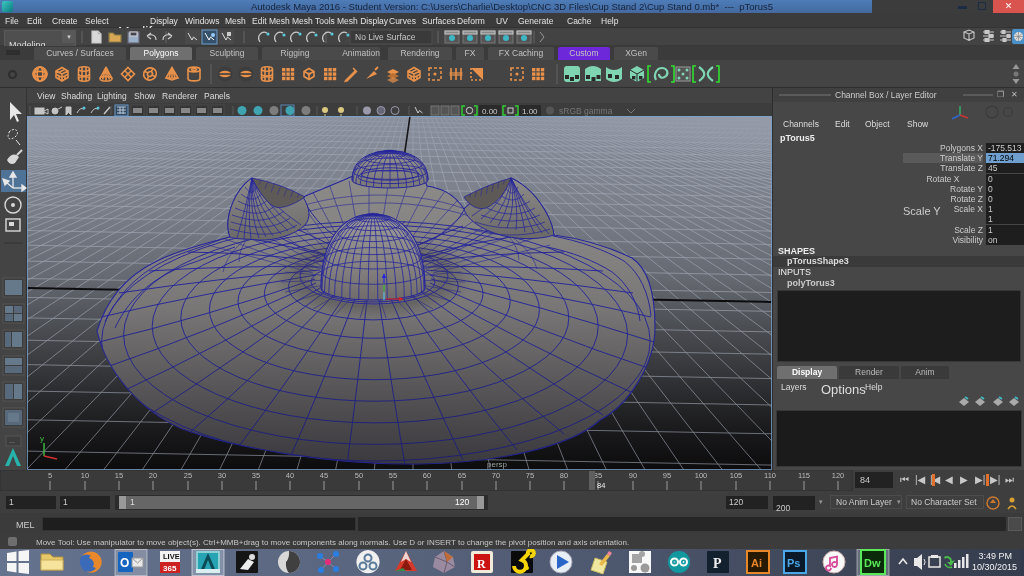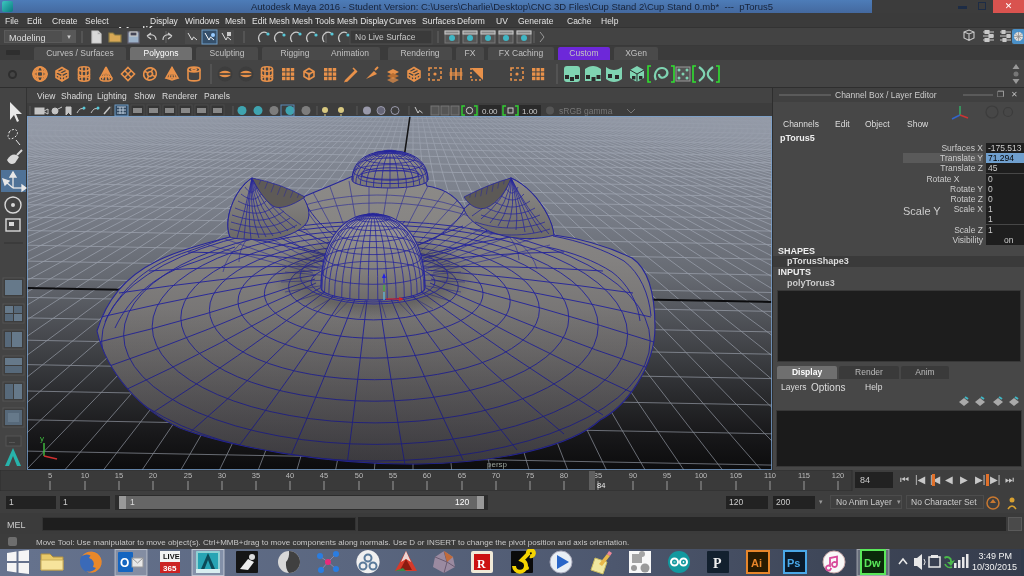--- a/index.html
+++ b/index.html
@@ -21,21 +21,21 @@
     <span class="abs" style="left:337px;top:3px;font-size:8.5px;color:#e4e4e4">Mesh Display</span>
     <span class="abs" style="left:389px;top:3px;font-size:8.5px;color:#e4e4e4">Curves</span>
     <span class="abs" style="left:422px;top:3px;font-size:8.5px;color:#e4e4e4">Surfaces</span>
     <span class="abs" style="left:457px;top:3px;font-size:8.5px;color:#e4e4e4">Deform</span>
     <span class="abs" style="left:496px;top:3px;font-size:8.5px;color:#e4e4e4">UV</span>
     <span class="abs" style="left:518px;top:3px;font-size:8.5px;color:#e4e4e4">Generate</span>
     <span class="abs" style="left:567px;top:3px;font-size:8.5px;color:#e4e4e4">Cache</span>
     <span class="abs" style="left:601px;top:3px;font-size:8.5px;color:#e4e4e4">Help</span>
   </div>
 <div class="abs" style="left:0;top:28px;width:1024px;height:18px;background:#434343;border-bottom:1px solid #393939">
-    <div class="abs" style="left:4px;top:2px;width:72px;height:13px;background:#4f4f4f;border:1px solid #5a5a5a;font-size:9px;color:#ddd;padding:2px 4px">Modeling</div>
+    <div class="abs" style="left:4px;top:2px;width:72px;height:13px;background:#4f4f4f;border:1px solid #5a5a5a;font-size:9px;color:#ddd;padding:9px 4px">Modeling</div>
     <div class="abs" style="left:62px;top:2px;width:14px;height:13px;background:#585858;color:#ccc;font-size:7px;text-align:center;line-height:13px">▾</div>
     <svg class="abs" style="left:78px;top:0" width="946" height="18">
       <path d="M4,3 L4,15" stroke="#5a5a5a" stroke-width="1.5"></path>
       <path d="M88,3 L88,15" stroke="#5a5a5a" stroke-width="1.5"></path>
       <path d="M166,3 L166,15" stroke="#5a5a5a" stroke-width="1.5"></path>
       <path d="M248,3 L248,15" stroke="#5a5a5a" stroke-width="1.5"></path>
       <path d="M360,3 L360,15" stroke="#5a5a5a" stroke-width="1.5"></path>
       <path d="M456,3 L456,15" stroke="#5a5a5a" stroke-width="1.5"></path>
       <g stroke="#c9c9c9" fill="none" stroke-width="1.2">
         <path d="M14,3 L20,3 L23,6 L23,15 L14,15 Z M20,3 L20,6 L23,6" fill="#d8d8d8"></path>
@@ -103,21 +103,21 @@
       <rect x="934" y="1" width="13" height="15" rx="2" fill="#4a90c8"></rect>
       <circle cx="940.5" cy="8.5" r="4.5" fill="#ddd"></circle>
       <path d="M936,8.5 h9 M940.5,4 v9 M937,5.5 l6.5,6 M944,5.5 l-6.5,6" stroke="#888" stroke-width="0.7"></path>
     </svg>
   </div>
 <div class="abs" style="left:0;top:46px;width:1024px;height:14px;background:#3b3b3b">
     <div class="abs" style="left:34px;top:1px;width:92px;height:13px;background:#4a4a4a;color:#c2c2c2;font-size:8.5px;text-align:center;line-height:13px;border-radius:2px 2px 0 0">Curves / Surfaces</div>
     <div class="abs" style="left:130px;top:1px;width:62px;height:13px;background:#6f6f6f;color:#ffffff;font-size:8.5px;text-align:center;line-height:13px;border-radius:2px 2px 0 0">Polygons</div>
     <div class="abs" style="left:196px;top:1px;width:62px;height:13px;background:#4a4a4a;color:#c2c2c2;font-size:8.5px;text-align:center;line-height:13px;border-radius:2px 2px 0 0">Sculpting</div>
     <div class="abs" style="left:262px;top:1px;width:66px;height:13px;background:#4a4a4a;color:#c2c2c2;font-size:8.5px;text-align:center;line-height:13px;border-radius:2px 2px 0 0">Rigging</div>
-    <div class="abs" style="left:320px;top:1px;width:60px;height:13px;background:#4a4a4a;color:#c2c2c2;font-size:8.5px;text-align:center;line-height:13px;border-radius:2px 2px 0 0">Animation</div>
+    <div class="abs" style="left:320px;top:1px;width:60px;height:13px;background:#4a4a4a;color:#c2c2c2;font-size:8.5px;text-align:right;line-height:13px;border-radius:2px 2px 0 0">Animation</div>
     <div class="abs" style="left:388px;top:1px;width:64px;height:13px;background:#4a4a4a;color:#c2c2c2;font-size:8.5px;text-align:center;line-height:13px;border-radius:2px 2px 0 0">Rendering</div>
     <div class="abs" style="left:456px;top:1px;width:28px;height:13px;background:#4a4a4a;color:#c2c2c2;font-size:8.5px;text-align:center;line-height:13px;border-radius:2px 2px 0 0">FX</div>
     <div class="abs" style="left:488px;top:1px;width:66px;height:13px;background:#4a4a4a;color:#c2c2c2;font-size:8.5px;text-align:center;line-height:13px;border-radius:2px 2px 0 0">FX Caching</div>
     <div class="abs" style="left:558px;top:1px;width:52px;height:13px;background:#6d28d9;color:#c2c2c2;font-size:8.5px;text-align:center;line-height:13px;border-radius:2px 2px 0 0">Custom</div>
     <div class="abs" style="left:614px;top:1px;width:44px;height:13px;background:#4a4a4a;color:#c2c2c2;font-size:8.5px;text-align:center;line-height:13px;border-radius:2px 2px 0 0">XGen</div>
     <div class="abs" style="left:8px;top:5px;width:10px;height:4px;background:#888;border-radius:1px"></div>
   </div>
 <div class="abs" style="left:0;top:60px;width:1024px;height:28px;background:#444444;border-bottom:1px solid #2e2e2e">
     <svg class="abs" style="left:0;top:0" width="1024" height="28">
       <g transform="translate(40,14)" stroke="#e8914a" fill="none" stroke-width="1.6">
@@ -926,52 +926,52 @@
       <line x1="12" y1="12" x2="4" y2="16" stroke="#36c" stroke-width="1.5"></line>
       <line x1="12" y1="12" x2="20" y2="15" stroke="#c33" stroke-width="1.5"></line>
       <circle cx="44" cy="9" r="6" fill="none" stroke="#3c3c3c" stroke-width="1.2"></circle>
       <circle cx="60" cy="9" r="4.5" fill="none" stroke="#3c3c3c" stroke-width="1.2"></circle>
     </svg>
     <div class="abs" style="left:10px;top:31px;font-size:8.5px;color:#ddd">Channels</div>
     <div class="abs" style="left:62px;top:31px;font-size:8.5px;color:#ddd">Edit</div>
     <div class="abs" style="left:92px;top:31px;font-size:8.5px;color:#ddd">Object</div>
     <div class="abs" style="left:134px;top:31px;font-size:8.5px;color:#ddd">Show</div>
     <div class="abs" style="left:7px;top:45px;font-size:9px;font-weight:bold;color:#eee">pTorus5</div>
-    <div class="abs" style="left:130px;top:55px;width:80px;height:10px;font-size:8.5px;color:#ccc;text-align:right">Surfaces X</div>
+    <div class="abs" style="left:130px;top:55px;width:80px;height:10px;font-size:8.5px;color:#ccc;text-align:right">Polygons X</div>
     <div class="abs" style="left:213px;top:55px;width:39px;height:10px;background:#1e1e1e;color:#ccc;font-size:8.5px;padding-left:2px">-175.513</div>
     <div class="abs" style="left:130px;top:65.2px;width:80px;height:10px;background:#5a5a5a;font-size:8.5px;color:#ccc;text-align:right">Translate Y</div>
     <div class="abs" style="left:213px;top:65.2px;width:39px;height:10px;background:#6f9fce;color:#000;font-size:8.5px;padding-left:2px">71.294</div>
     <div class="abs" style="left:130px;top:75.4px;width:80px;height:10px;font-size:8.5px;color:#ccc;text-align:right">Translate Z</div>
     <div class="abs" style="left:213px;top:75.4px;width:39px;height:10px;background:#1e1e1e;color:#ccc;font-size:8.5px;padding-left:2px">45</div>
     <div class="abs" style="left:130px;top:85.60000000000001px;width:80px;height:10px;font-size:8.5px;color:#ccc;text-align:center">Rotate X</div>
     <div class="abs" style="left:213px;top:85.60000000000001px;width:39px;height:10px;background:#1e1e1e;color:#ccc;font-size:8.5px;padding-left:2px">0</div>
     <div class="abs" style="left:130px;top:95.80000000000001px;width:80px;height:10px;font-size:8.5px;color:#ccc;text-align:right">Rotate Y</div>
     <div class="abs" style="left:213px;top:95.80000000000001px;width:39px;height:10px;background:#1e1e1e;color:#ccc;font-size:8.5px;padding-left:2px">0</div>
     <div class="abs" style="left:130px;top:106.00000000000001px;width:80px;height:10px;font-size:8.5px;color:#ccc;text-align:right">Rotate Z</div>
     <div class="abs" style="left:213px;top:106.00000000000001px;width:39px;height:10px;background:#1e1e1e;color:#ccc;font-size:8.5px;padding-left:2px">0</div>
     <div class="abs" style="left:130px;top:116.20000000000002px;width:80px;height:10px;font-size:8.5px;color:#ccc;text-align:right">Scale X</div>
     <div class="abs" style="left:213px;top:116.20000000000002px;width:39px;height:10px;background:#1e1e1e;color:#ccc;font-size:8.5px;padding-left:2px">1</div>
     <div class="abs" style="left:130px;top:117px;width:80px;height:10px;font-size:11px;color:#ccc;">Scale Y</div>
     <div class="abs" style="left:213px;top:126.40000000000002px;width:39px;height:10px;background:#1e1e1e;color:#ccc;font-size:8.5px;padding-left:2px">1</div>
     <div class="abs" style="left:130px;top:136.60000000000002px;width:80px;height:10px;font-size:8.5px;color:#ccc;text-align:right">Scale Z</div>
     <div class="abs" style="left:213px;top:136.60000000000002px;width:39px;height:10px;background:#1e1e1e;color:#ccc;font-size:8.5px;padding-left:2px">1</div>
     <div class="abs" style="left:130px;top:146.8px;width:80px;height:10px;font-size:8.5px;color:#ccc;text-align:right">Visibility</div>
-    <div class="abs" style="left:213px;top:146.8px;width:39px;height:10px;background:#1e1e1e;color:#ccc;font-size:8.5px;padding-left:18px">on</div>
+    <div class="abs" style="left:213px;top:146.8px;width:39px;height:10px;background:#1e1e1e;color:#ccc;font-size:8.5px;padding-left:2px">on</div>
     <div class="abs" style="left:5px;top:158px;font-size:9px;font-weight:bold;color:#eee">SHAPES</div>
     <div class="abs" style="left:0;top:168px;width:252px;height:11px;background:#3a3a3a">
       <span style="position:absolute;left:14px;font-size:9px;font-weight:bold;color:#ddd">pTorusShape3</span>
     </div>
-    <div class="abs" style="left:5px;top:179px;font-size:9px;font-weight:bold;color:#eee">INPUTS</div>
+    <div class="abs" style="left:5px;top:179px;font-size:9px;font-weight:normal;color:#eee">INPUTS</div>
     <div class="abs" style="left:14px;top:190px;font-size:9px;font-weight:bold;color:#ccc">polyTorus3</div>
     <div class="abs" style="left:4px;top:202px;width:244px;height:72px;background:#1d1d1d;border:1px solid #383838"></div>
     <div class="abs" style="left:4px;top:278px;width:60px;height:13px;background:#6f6f6f;color:#fff;font-size:8.5px;font-weight:bold;text-align:center;line-height:13px;border-radius:2px 2px 0 0">Display</div>
     <div class="abs" style="left:66px;top:278px;width:60px;height:13px;background:#3a3a3a;color:#bbb;font-size:8.5px;text-align:center;line-height:13px;border-radius:2px 2px 0 0">Render</div>
     <div class="abs" style="left:128px;top:278px;width:48px;height:13px;background:#3a3a3a;color:#bbb;font-size:8.5px;text-align:center;line-height:13px;border-radius:2px 2px 0 0">Anim</div>
     <div class="abs" style="left:8px;top:294px;font-size:8.5px;color:#ddd">Layers</div>
-    <div class="abs" style="left:38px;top:294px;font-size:10px;color:#ddd">Options</div>
+    <div class="abs" style="left:48px;top:294px;font-size:13px;color:#ddd">Options</div>
     <div class="abs" style="left:92px;top:294px;font-size:8.5px;color:#ddd">Help</div>
     <svg class="abs" style="left:182px;top:306px" width="66" height="14">
       <path d="M4,8 l5,-4 l5,4 l-5,4 Z" fill="#aaa"></path>
       <path d="M10,3 l3,2" stroke="#3fb6c4" stroke-width="2"></path>
       <path d="M20,8 l5,-4 l5,4 l-5,4 Z" fill="#aaa"></path>
       <path d="M26,3 l3,2" stroke="#3fb6c4" stroke-width="2"></path>
       <path d="M38,8 l5,-4 l5,4 l-5,4 Z" fill="#aaa"></path>
       <path d="M44,3 l3,2" stroke="#3fb6c4" stroke-width="2"></path>
       <path d="M54,8 l5,-4 l5,4 l-5,4 Z" fill="#aaa"></path>
       <path d="M60,3 l3,2" stroke="#3fb6c4" stroke-width="2"></path>
@@ -1036,36 +1036,36 @@
 <div class="abs" style="left:0;top:491px;width:1024px;height:22px;background:#3e3e3e">
     <div class="abs" style="left:6px;top:5px;width:50px;height:13px;background:#222;color:#ccc;font-size:8.5px;padding:1px 3px">1</div>
     <div class="abs" style="left:60px;top:5px;width:50px;height:13px;background:#222;color:#ccc;font-size:8.5px;padding:1px 3px">1</div>
     <div class="abs" style="left:115px;top:4px;width:373px;height:15px;background:#2c2c2c"></div>
     <div class="abs" style="left:119px;top:5px;width:365px;height:13px;background:#666"></div>
     <div class="abs" style="left:119px;top:5px;width:7px;height:13px;background:#999"></div>
     <div class="abs" style="left:477px;top:5px;width:7px;height:13px;background:#999"></div>
     <div class="abs" style="left:130px;top:6px;font-size:8.5px;color:#ddd">1</div>
     <div class="abs" style="left:455px;top:6px;font-size:8.5px;color:#fff">120</div>
     <div class="abs" style="left:726px;top:5px;width:42px;height:13px;background:#222;color:#ccc;font-size:8.5px;padding:1px 3px">120</div>
-    <div class="abs" style="left:773px;top:5px;width:42px;height:13px;background:#222;color:#ccc;font-size:8.5px;padding:1px 3px">200</div>
+    <div class="abs" style="left:773px;top:5px;width:42px;height:13px;background:#222;color:#ccc;font-size:8.5px;padding:7px 3px">200</div>
     <div class="abs" style="left:819px;top:7px;font-size:7px;color:#999">▾</div>
     <div class="abs" style="left:830px;top:4px;width:72px;height:14px;background:#3f3f3f;border:1px solid #4c4c4c"></div>
     <div class="abs" style="left:836px;top:6px;font-size:8.5px;color:#ccc">No Anim Layer</div>
     <div class="abs" style="left:897px;top:7px;font-size:7px;color:#999">▾</div>
     <div class="abs" style="left:906px;top:4px;width:78px;height:14px;background:#3f3f3f;border:1px solid #4c4c4c"></div>
     <div class="abs" style="left:911px;top:6px;font-size:8.5px;color:#ccc">No Character Set</div>
     <svg class="abs" style="left:985px;top:4px" width="38" height="16">
       <circle cx="8" cy="8" r="6" fill="none" stroke="#c87830" stroke-width="1.5"></circle>
       <path d="M8,4 l3,4 h-6 Z" fill="#c87830"></path>
       <circle cx="27" cy="5" r="2.5" fill="#d8a030"></circle>
       <path d="M23,14 q4,-6 8,0" stroke="#d8a030" fill="none" stroke-width="1.5"></path>
     </svg>
   </div>
 <div class="abs" style="left:0;top:513px;width:1024px;height:21px;background:#3b3b3b">
-    <div class="abs" style="left:7px;top:7px;font-size:9px;color:#ccc">MEL</div>
+    <div class="abs" style="left:16px;top:7px;font-size:9px;color:#ccc">MEL</div>
     <div class="abs" style="left:42px;top:4px;width:314px;height:14px;background:#1e1e1e;border:1px solid #333"></div>
     <div class="abs" style="left:358px;top:4px;width:648px;height:14px;background:#262626"></div>
     <div class="abs" style="left:1008px;top:4px;width:14px;height:14px;background:#4a4a4a;border:1px solid #5a5a5a"></div>
   </div>
 <div class="abs" style="left:0;top:534px;width:1024px;height:15px;background:#3c3c3c">
     <div class="abs" style="left:8px;top:3px;width:9px;height:9px;background:#6e6e6e;border-radius:2px"></div>
     <div class="abs" style="left:36px;top:4px;font-size:8px;color:#c6c6c6">Move Tool: Use manipulator to move object(s). Ctrl+MMB+drag to move components along normals. Use D or INSERT to change the pivot position and axis orientation.</div>
   </div>
 <div class="abs" style="left:0;top:549px;width:1024px;height:27px;background:linear-gradient(90deg,#66738e,#5a667f 35%,#4d576e 60%,#3f4759 80%,#353c4c)"><svg width="1024" height="27">
       <g transform="translate(18,13)">

